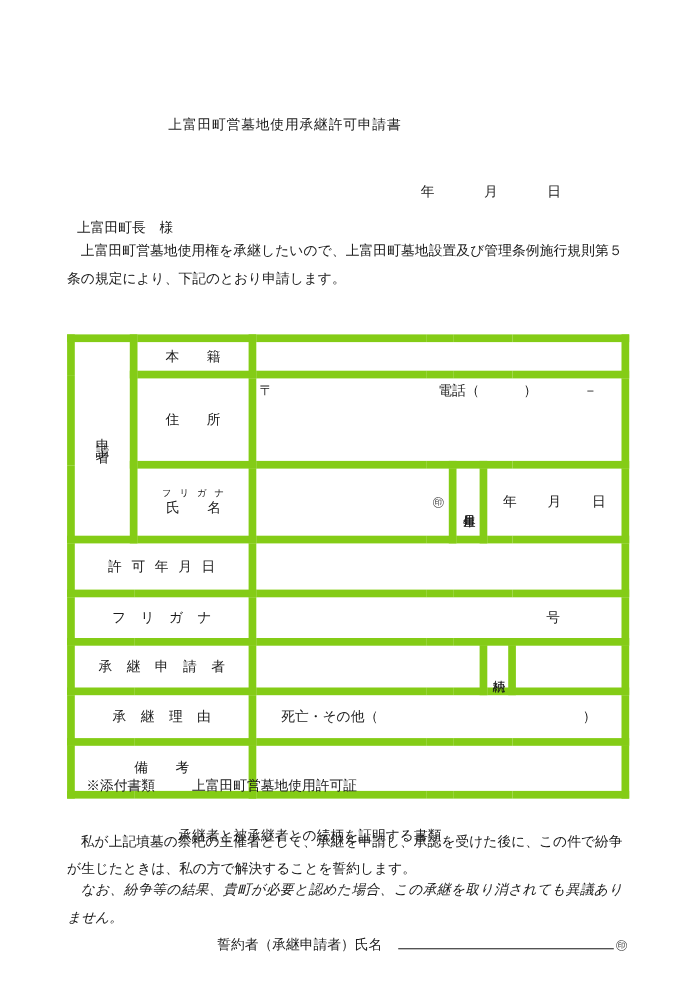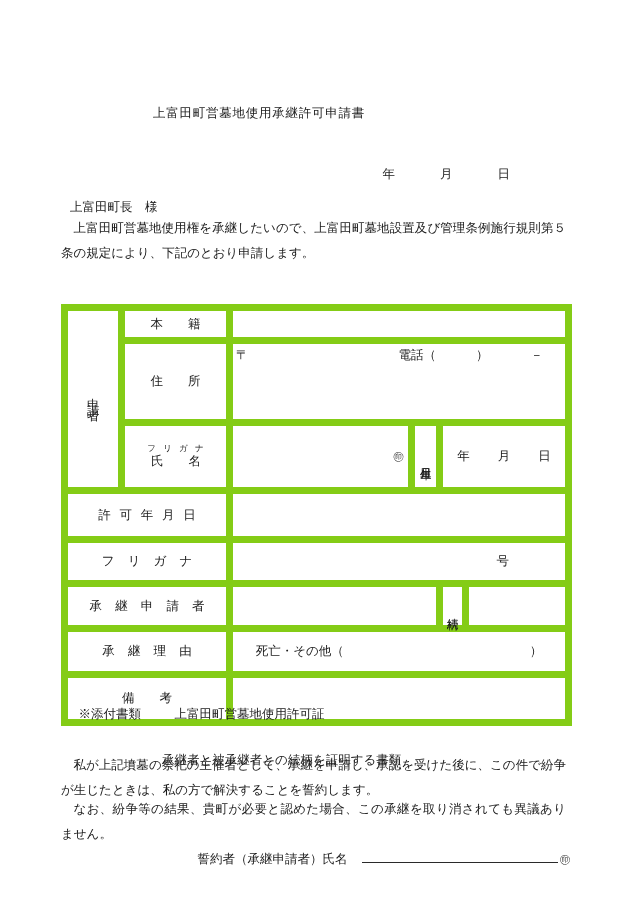--- a/index.html
+++ b/index.html
@@ -125,20 +125,21 @@
     text-align: justify;
     line-height: 2.0;
     text-indent: 1em;
   }
   .pledge2 {
     left: 61px; top: 797px; width: 505px;
     white-space: normal;
     text-align: justify;
     line-height: 2.0;
     text-indent: 1em;
+    font-style: italic;
   }
 
   .sign-line { left: 185px; top: 826px; font-family: Liberation Serif, serif; }
   .sign-rule {
     display: inline-block;
     width: 196px;
     border-bottom: 1px solid #2a2a2a;
     margin: 0 2px 0 14px;
     height: 14px;
     vertical-align: baseline;

